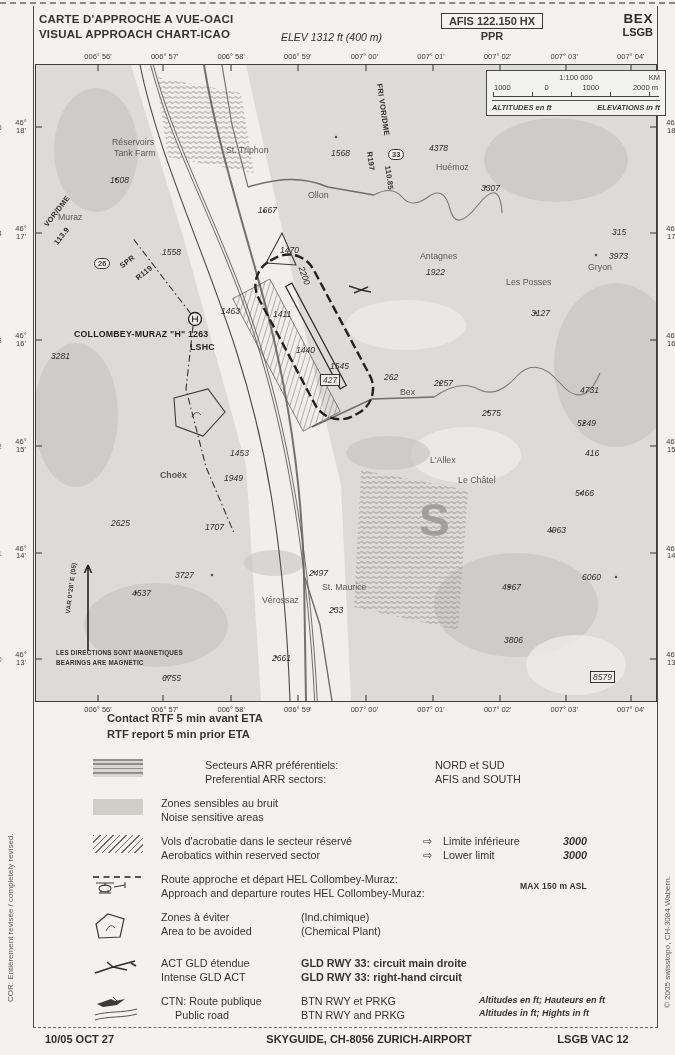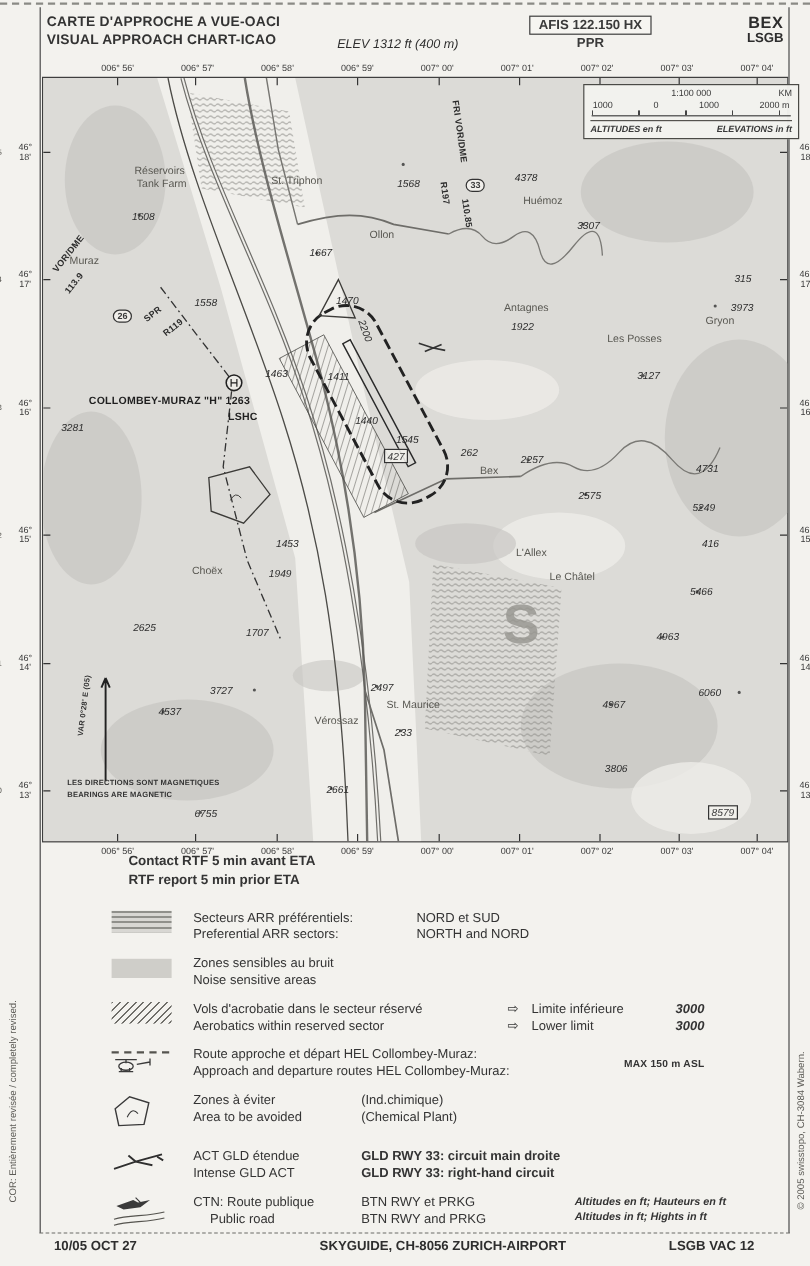--- a/index.html
+++ b/index.html
@@ -260,21 +260,21 @@
         <div class="map-lb v-spot" style="left: 398px; top: 313px;">2257</div>
         <div class="map-lb v-spot" style="left: 446px; top: 343px;">2575</div>
         <div class="map-lb v-spot" style="left: 544px; top: 320px;">4731</div>
         <div class="map-lb v-spot" style="left: 541px; top: 353px;">5249</div>
         <div class="map-lb v-spot" style="left: 549px; top: 383px;">416</div>
         <div class="map-lb v-place" style="left: 394px; top: 390px;">L'Allex</div>
         <div class="map-lb v-place" style="left: 422px; top: 410px;">Le Châtel</div>
         <div class="map-lb v-spot" style="left: 539px; top: 423px;">5466</div>
         <div class="map-lb v-spot" style="left: 194px; top: 383px;">1453</div>
         <div class="map-lb v-spot" style="left: 188px; top: 408px;">1949</div>
-        <div class="map-lb v-place" style="left: 124px; top: 405px;">Choëx</div>
+        <div class="map-lb v-place" style="left: 124px; top: 405px; font-weight: bold;">Choëx</div>
         <div class="map-lb v-spot" style="left: 75px; top: 453px;">2625</div>
         <div class="map-lb v-spot" style="left: 169px; top: 457px;">1707</div>
         <div class="map-lb v-spot" style="left: 139px; top: 505px;">3727</div>
         <div class="map-lb v-spot" style="left: 96px; top: 523px;">4537</div>
         <div class="map-lb v-spot" style="left: 273px; top: 503px;">2497</div>
         <div class="map-lb v-place" style="left: 286px; top: 517px;">St. Maurice</div>
         <div class="map-lb v-place" style="left: 226px; top: 530px;">Vérossaz</div>
         <div class="map-lb v-spot" style="left: 293px; top: 540px;">233</div>
         <div class="map-lb v-spot" style="left: 236px; top: 588px;">2661</div>
         <div class="map-lb v-spot" style="left: 126px; top: 608px;">6755</div>
@@ -325,31 +325,31 @@
         <div class="tick km" style="left: -38px; top: 591px;">0</div>
       </div>
   </div>
 
   <div class="legend">
     <div class="contact">
       <div>Contact RTF 5 min avant ETA</div>
       <div>RTF report 5 min prior ETA</div>
     </div>
 
-    <div class="lrow" style="margin-top:16px;">
+    <div class="lrow" style="margin-top:16px;gap:44px;">
       <div class="sw-cell">
           <div class="sw-arr"></div>
         </div>
       <div class="c1 w185">
         <div>Secteurs ARR préférentiels:</div>
         <div>Preferential ARR sectors:</div>
       </div>
       <div>
         <div>NORD et SUD</div>
-        <div>NORTH and NORD</div>
+        <div>AFIS and SOUTH</div>
       </div>
     </div>
 
     <div class="lrow">
       <div class="sw-cell">
           <div class="sw-noise"></div>
         </div>
       <div class="c1">
         <div>Zones sensibles au bruit</div>
         <div>Noise sensitive areas</div>

